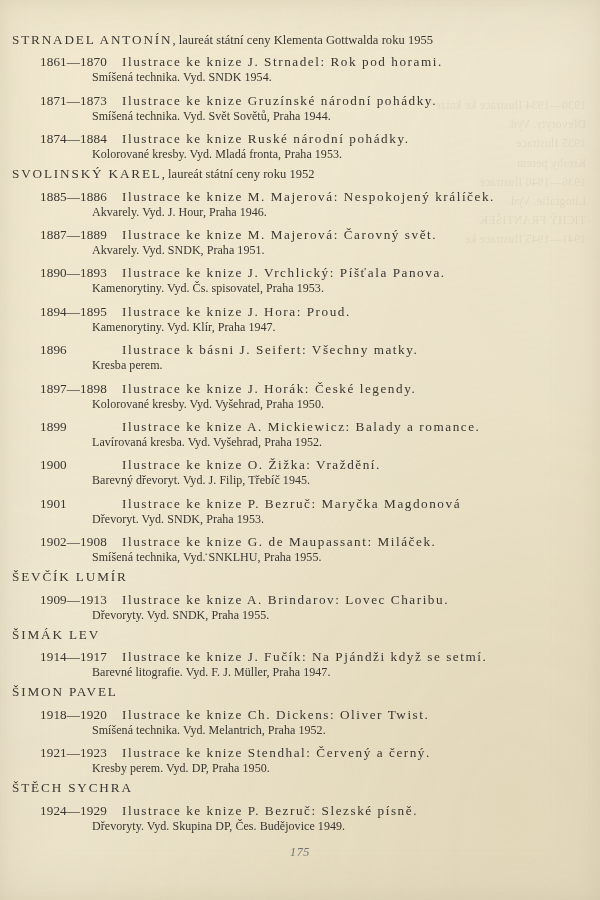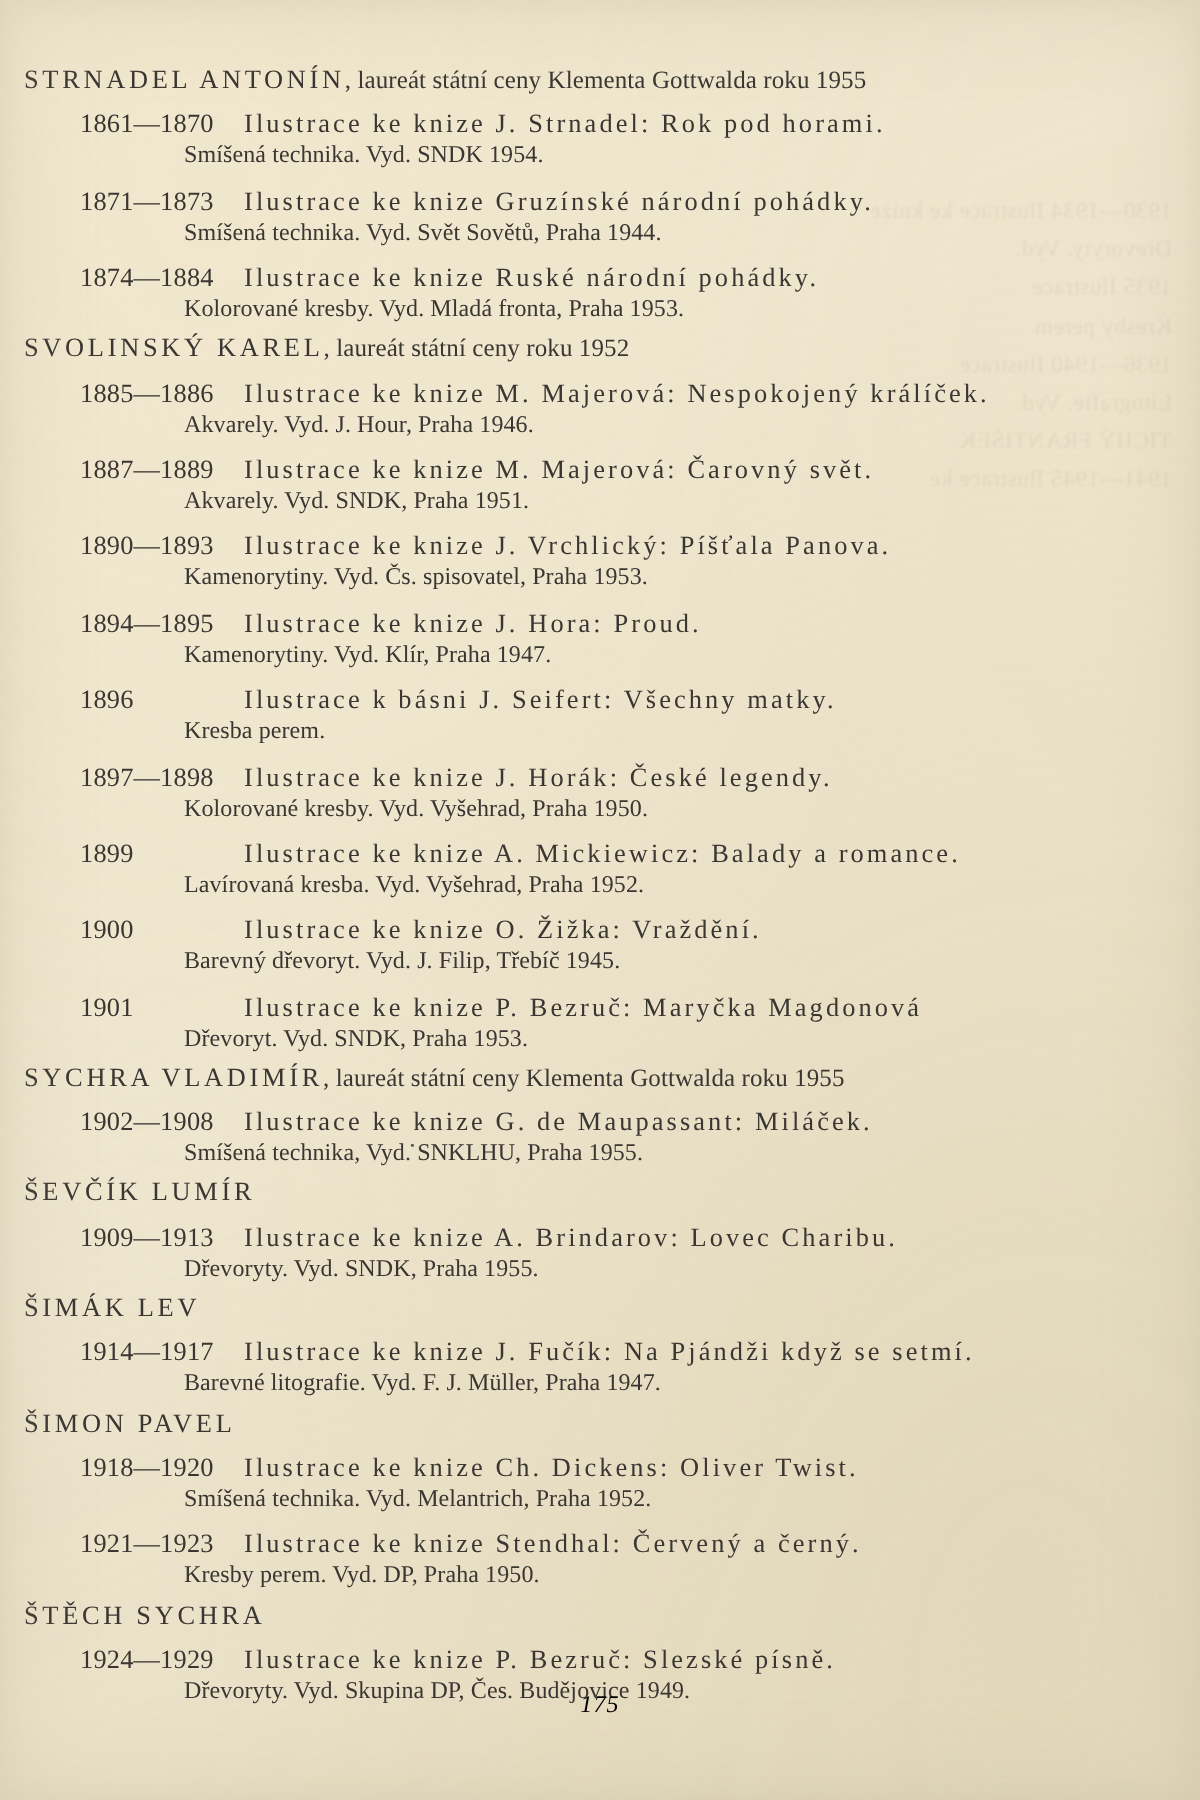--- a/index.html
+++ b/index.html
@@ -127,21 +127,21 @@
   
   .folio {
     position: absolute;
     left: 0;
     right: 0;
     top: 845px;
     text-align: center;
     font-style: italic;
     font-size: 12px;
     letter-spacing: 0.6px;
-    color: #000000;
+    color: #737373;
   }
 </style>
 </head>
 <body>
 
 <div class="paper-texture"></div>
 
 <div class="page">
   <div class="content" id="content">
       <div class="heading"><span class="name">STRNADEL ANTONÍN</span><span class="qual">, laureát státní ceny Klementa Gottwalda roku 1955</span></div>
@@ -199,21 +199,20 @@
       <div class="line">
         <span class="year">1900</span>
         <span class="primary">Ilustrace ke knize O. Žižka: Vraždění.</span>
       </div>
       <div class="sub">Barevný dřevoryt. Vyd. J. Filip, Třebíč 1945.</div>
       <div class="line">
         <span class="year">1901</span>
         <span class="primary">Ilustrace ke knize P. Bezruč: Maryčka Magdonová</span>
       </div>
       <div class="sub">Dřevoryt. Vyd. SNDK, Praha 1953.</div>
-      <div class="heading"><span class="name">SYCHRA VLADIMÍR</span><span class="qual">, laureát státní ceny Klementa Gottwalda roku 1955</span></div>
       <div class="line">
         <span class="year">1902—1908</span>
         <span class="primary"><span>Ilustrace ke</span> <span class="speck"></span><span>knize G. de Maupassant: Miláček.</span></span>
       </div>
       <div class="sub">Smíšená technika, Vyd. SNKLHU, Praha 1955.</div>
       <div class="heading"><span class="name">ŠEVČÍK LUMÍR</span></div>
       <div class="line">
         <span class="year">1909—1913</span>
         <span class="primary">Ilustrace ke knize A. Brindarov: Lovec Charibu.</span>
       </div>

